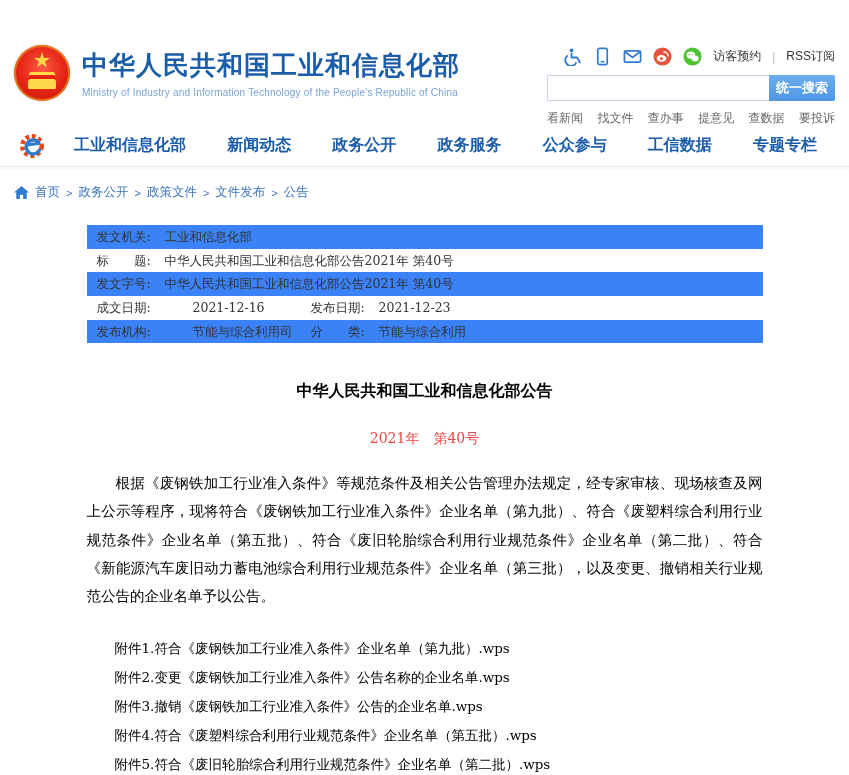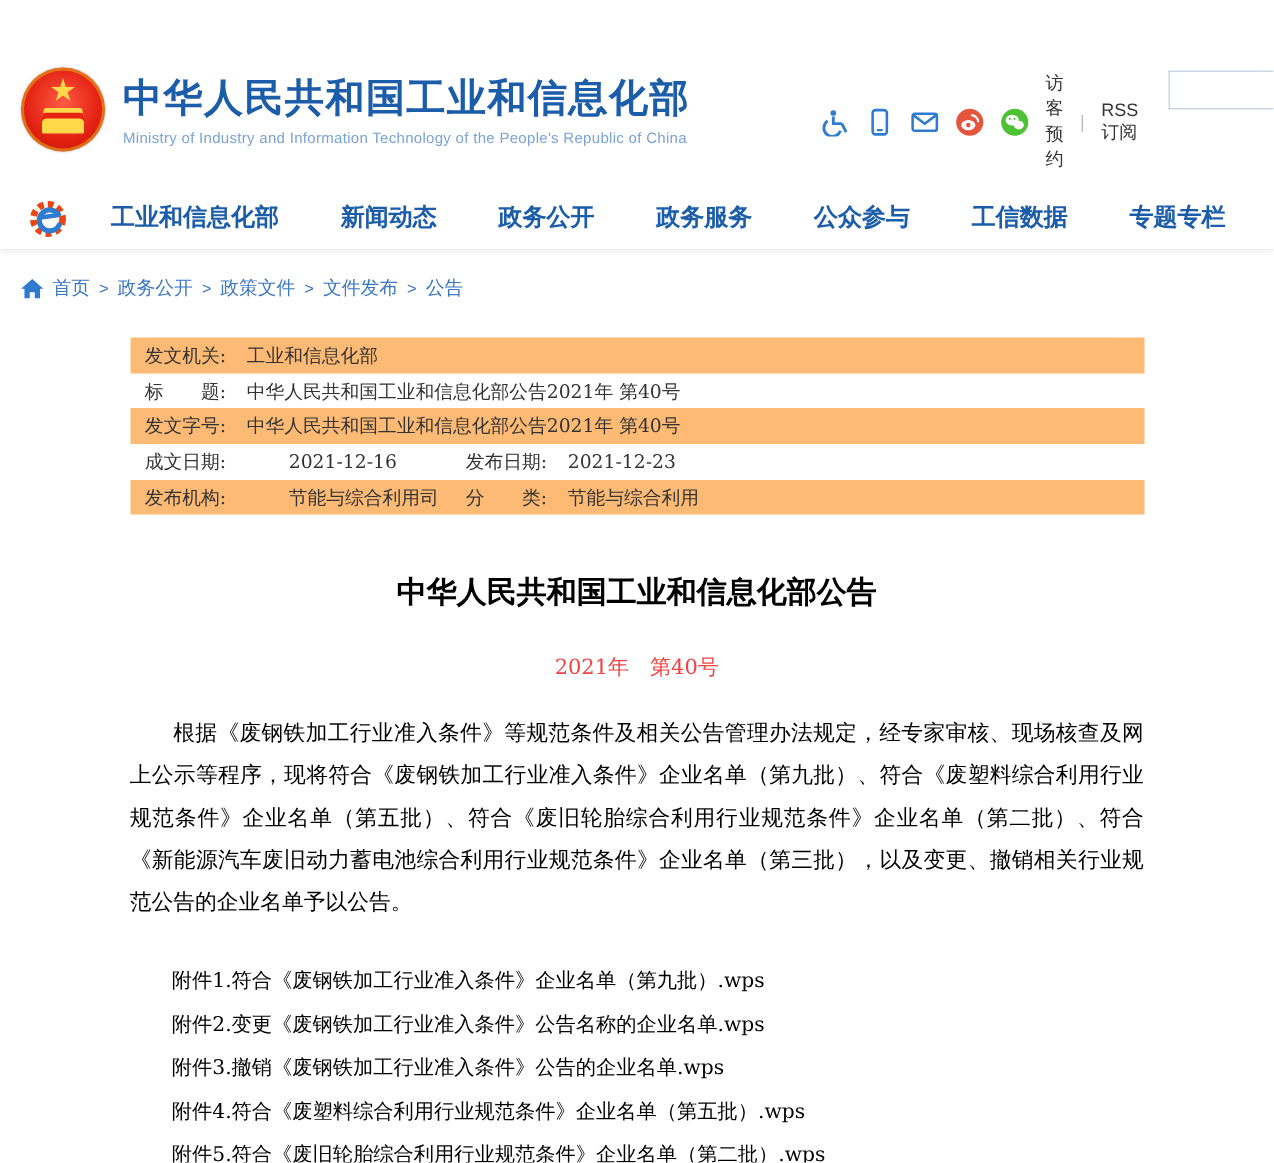--- a/index.html
+++ b/index.html
@@ -14,21 +14,21 @@
     background:radial-gradient(circle at 50% 42%, #ff5a45 0%, #e42314 55%, #bc0f04 100%);
     box-shadow:inset 0 0 0 2px rgba(232,178,26,.55), 0 0 2px rgba(0,0,0,.25); }
   .emblem::after { content:"★"; position:absolute; left:0; right:0; top:6px;
     text-align:center; color:#ffd94a; font-size:18px; line-height:18px; }
   .emblem::before { content:""; position:absolute; left:14px; right:14px; bottom:12px; height:14px;
     background:#ffd94a; border-radius:3px 3px 1px 1px;
     box-shadow:0 -4px 0 -1px #ffd94a, 0 4px 0 0 #e42314 inset; }
   .site-title { font-size:26px; font-weight:bold; color:#1c5daa; letter-spacing:1px; }
   .site-subtitle { font-size:10px; color:#7aa3d6; margin-top:4px; letter-spacing:.2px; }
 
-  .header-right { width:288px; display:flex; gap:20px; padding-top:2px; }
+  .header-right { width:288px; display:flex; flex-direction:column; gap:9px; padding-top:2px; }
   .icon-row { display:flex; align-items:center; justify-content:flex-end; gap:11px;
     font-size:12px; color:#333; }
   .icon-row a { text-decoration:none; color:#333; cursor:pointer; }
   .hicon { width:19px; height:19px; display:inline-block; cursor:pointer; }
   .pipe { color:#bbb; }
   .search-row { display:flex; height:26px; }
   .search-input { flex:1; border:1px solid #c9d6e6; border-right:none; outline:none;
     padding:0 6px; font-size:12px; }
   .search-btn { width:66px; border:none; cursor:pointer; color:#fff; font-size:13px;
     font-weight:bold; background:linear-gradient(#6cacf0,#4f97e4); border-radius:0 2px 2px 0; }
@@ -47,27 +47,27 @@
   .breadcrumb { display:flex; align-items:center; gap:6px; padding:17px 0 0 14px;
     font-size:12.5px; color:#3b76c0; }
   .breadcrumb a { color:#3b76c0; text-decoration:none; cursor:pointer; }
   .crumb-sep { color:#3b76c0; font-size:11px; }
 
   
   .content { width:676px; margin:24px auto 0 auto;
     font-family:"DejaVu Serif", serif; }
   .meta-row { display:flex; align-items:center; min-height:22px; padding:4px 10px;
     font-size:12.5px; color:#333; line-height:1.25; }
-  .meta-row.gray { background:#fdba74;align-items:flex-end; }
+  .meta-row.gray { background:#3b82f6;align-items:flex-end; }
   .m-label { flex:0 0 68px; }
   .m-val { flex:1; }
   .m-val-fixed { flex:0 0 118px;margin-left:28px; }
   .m-label2 { flex:0 0 68px; }
 
-  .art-title { margin-top:38px; text-align:center; font-size:20px; font-weight:bold;
+  .art-title { margin-top:38px; text-align:center; font-size:16px; font-weight:bold;
     color:#000; font-family:"Liberation Sans", sans-serif; }
   .art-issue { margin-top:28px; text-align:center; font-size:14px; color:#ef4444; }
   .art-para { margin-top:21px; font-size:14.5px; line-height:1.95; color:#000;
     text-indent:2em; text-align:justify; }
   .attachments { margin-top:24px; padding-left:28px; }
   .attachment { display:block; font-size:13.5px; color:#000; line-height:29px;
     text-decoration:none; cursor:pointer; }
 </style>
 </head>
 <body>

